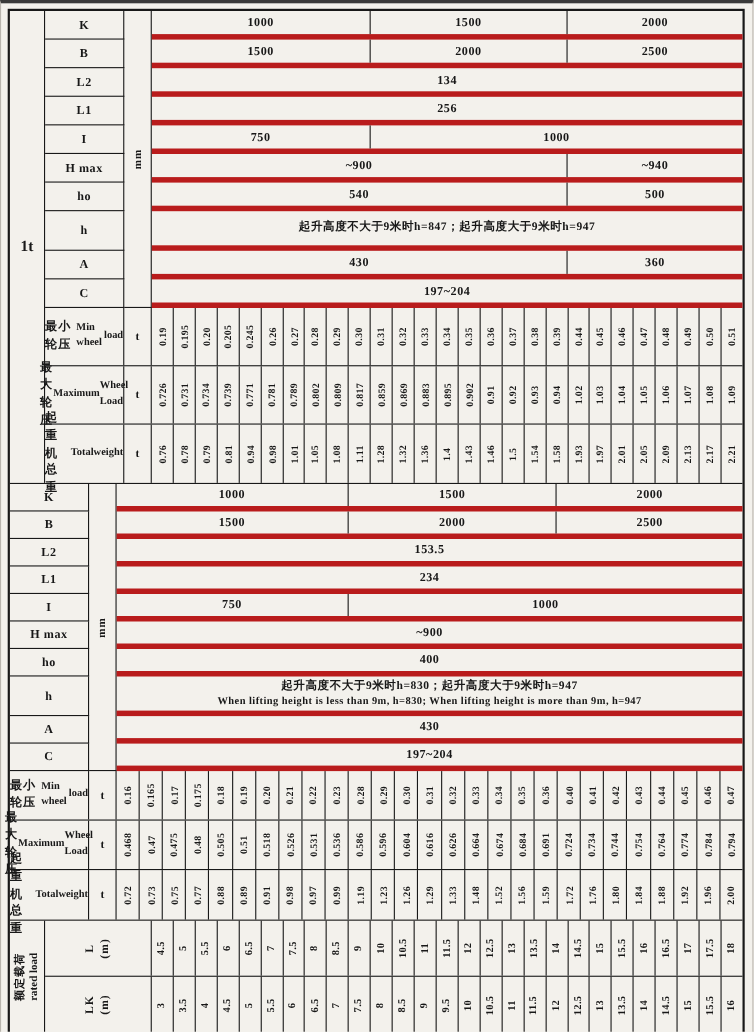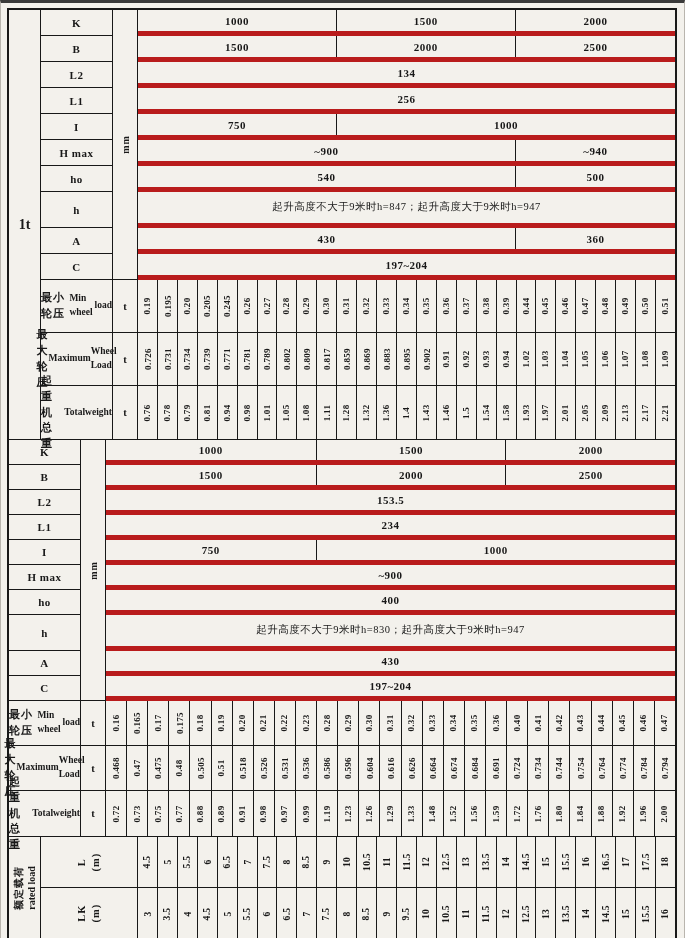--- a/index.html
+++ b/index.html
@@ -11,21 +11,21 @@
   .side { width:32px; border-right:1.5px solid #181818; display:flex; align-items:center; justify-content:center; font-weight:bold; font-size:14px; }
   .secbody { flex:1; min-width:0; }
   .dimwrap { display:flex; }
   .dlabels { width:72px; }
   .dlab { border-right:1px solid #181818; border-bottom:1px solid #181818; display:flex; align-items:center; justify-content:center; font-weight:bold; font-size:11px; letter-spacing:.5px; }
   .dunit { width:25px; border-right:1px solid #181818; border-bottom:1px solid #181818; display:flex; align-items:center; justify-content:center; }
   .ddata { flex:1; min-width:0; }
   .drow { display:flex; border-bottom:5px solid #b91c1c; }
   .gcell { display:flex; flex-direction:column; align-items:center; justify-content:center; border-right:1px solid #181818; font-weight:bold; font-size:11px; letter-spacing:.5px; text-align:center; overflow:hidden; }
   .gcell:last-child { border-right:none; }
-  .hcn { font-size:10.5px; font-weight:normal; line-height:1.55; }
+  .hcn { font-size:10.5px; font-weight:bold; line-height:1.55; }
   .hen { font-size:9.5px; font-weight:bold; letter-spacing:.4px; line-height:1.25; }
   .r26 { height:26px; } .r36 { height:36px; } .r25 { height:25px; }
   .lrow { display:flex; border-bottom:1px solid #181818; }
   .sec .lrow:last-child { border-bottom:none; }
   .lr53 { height:53px; } .lr45 { height:45px; }
   .llabel { width:72px; border-right:1px solid #181818; display:flex; align-items:center; justify-content:center; line-height:1.45; }
   .lcn { font-size:11px; font-weight:bold; letter-spacing:1px; }
   .len { font-size:9.5px; font-weight:bold; }
   .lunit { width:25px; border-right:1px solid #181818; display:flex; align-items:center; justify-content:center; font-weight:bold; font-size:10.5px; }
   .vals { flex:1; min-width:0; display:flex; }
@@ -431,20 +431,21 @@
             </div>
           <div class="drow r25">
               <div class="gcell" style="width: 100%;">~900</div>
             </div>
           <div class="drow r25">
               <div class="gcell" style="width: 100%;">400</div>
             </div>
           <div class="drow r36">
               <div class="gcell" style="width: 100%;">
                 <div class="hcn">起升高度不大于9米时h=830；起升高度大于9米时h=947</div>
+                <div class="hen">When lifting height is less than 9m, h=830; When lifting height is more than 9m, h=947</div>
               </div>
             </div>
           <div class="drow r25">
               <div class="gcell" style="width: 100%;">430</div>
             </div>
           <div class="drow r25">
               <div class="gcell" style="width: 100%;">197~204</div>
             </div>
         </div>
       </div>

